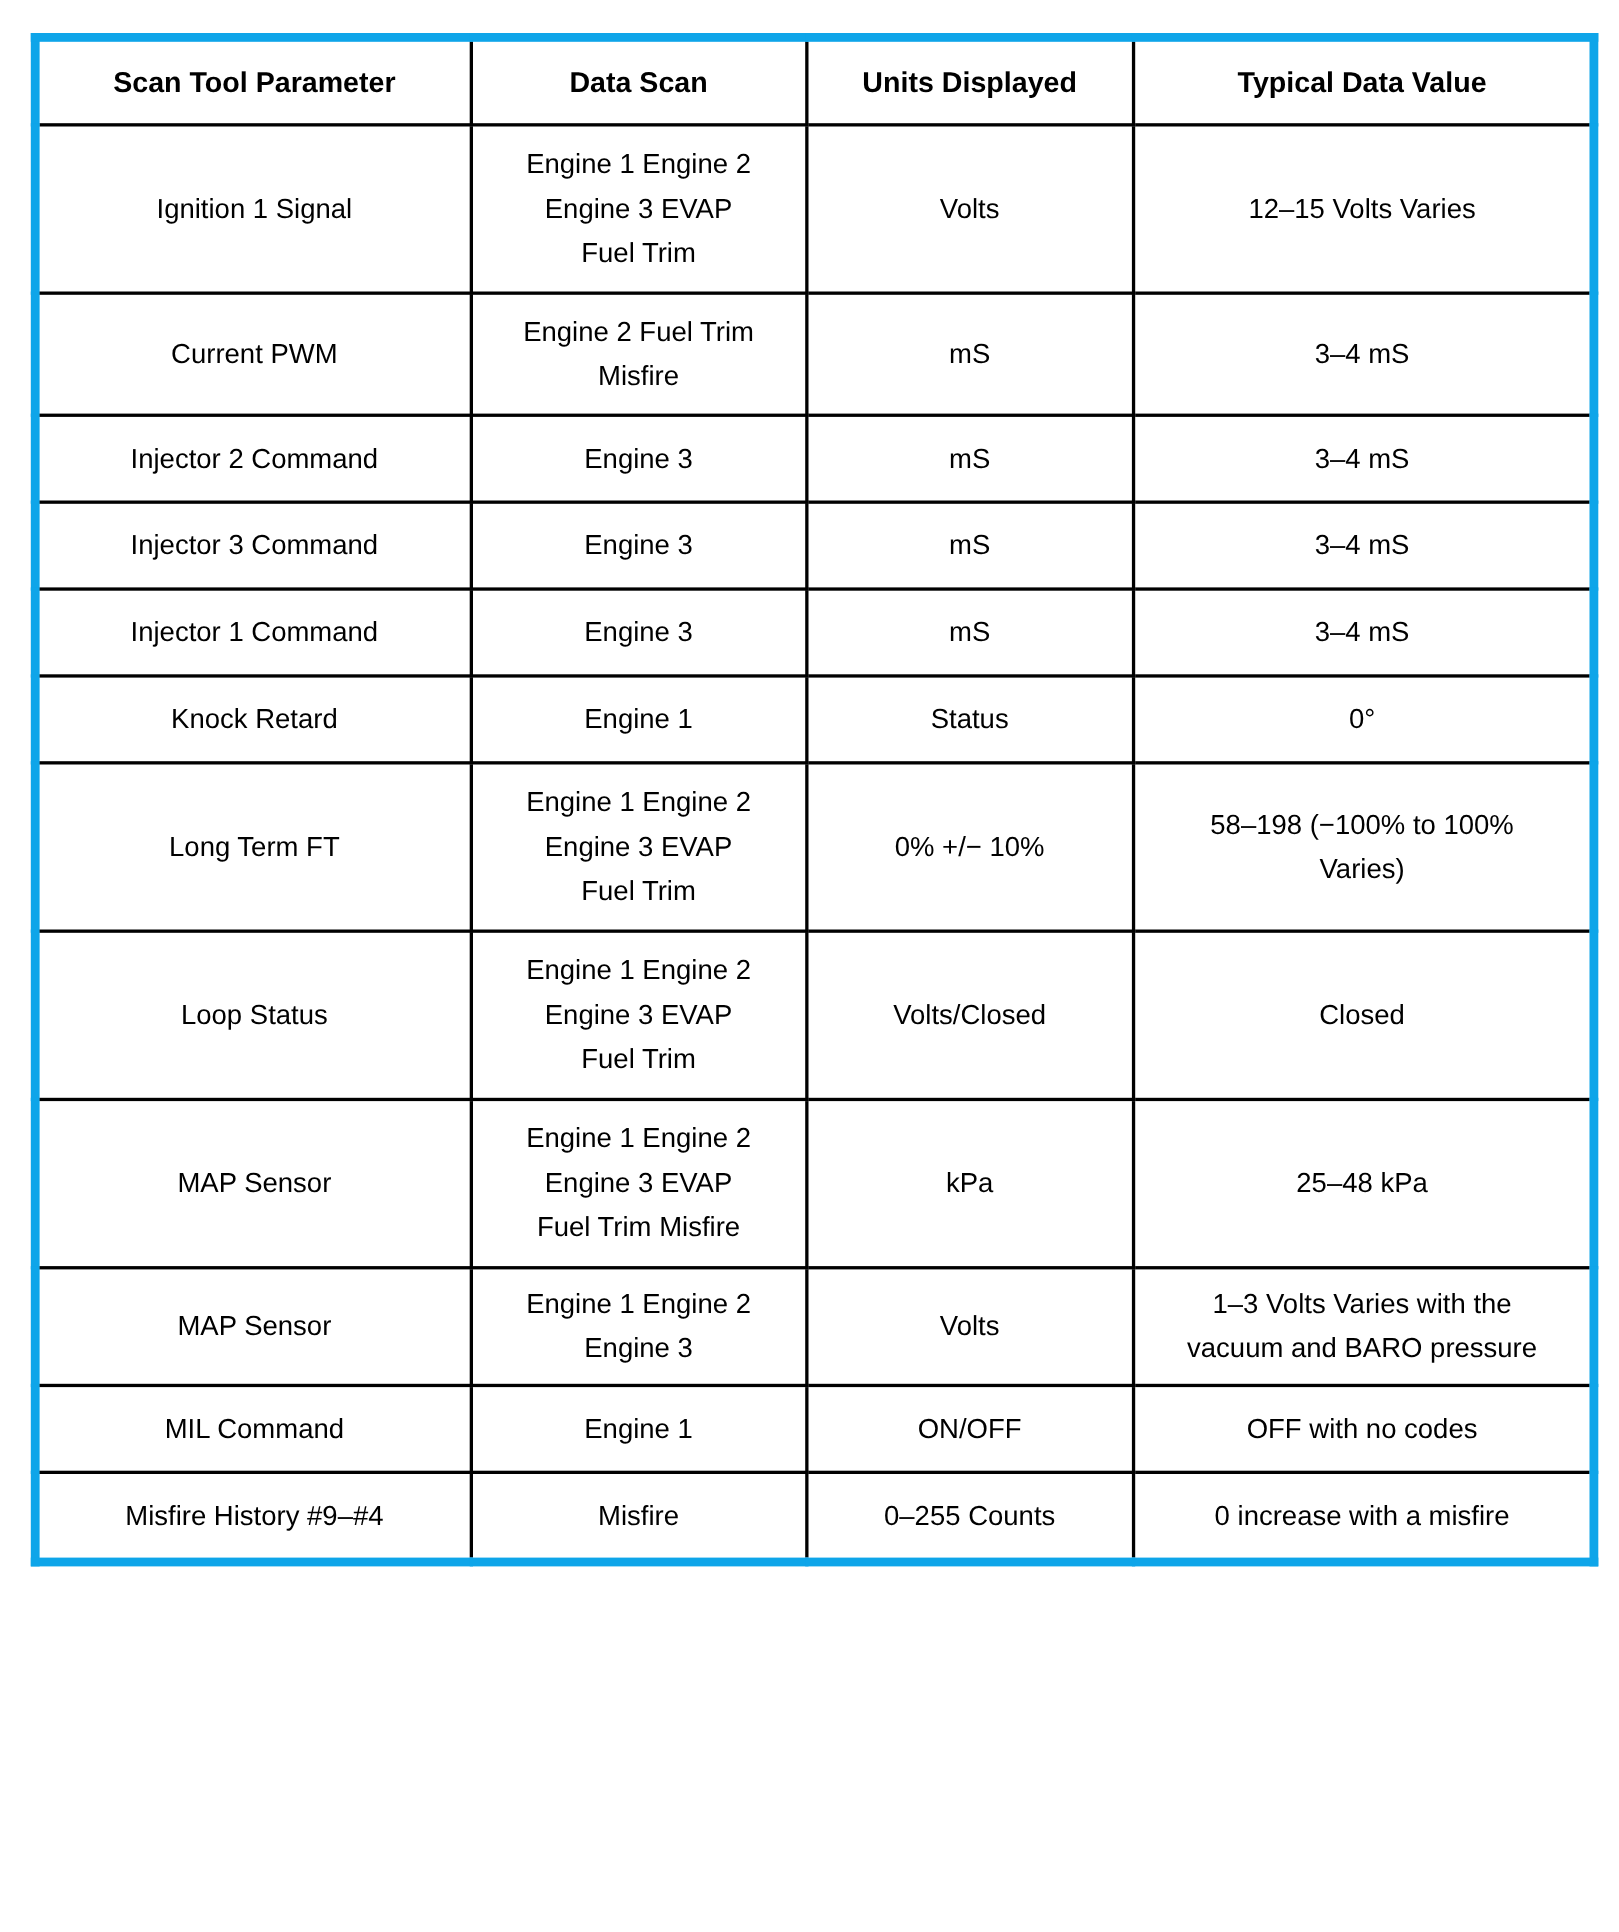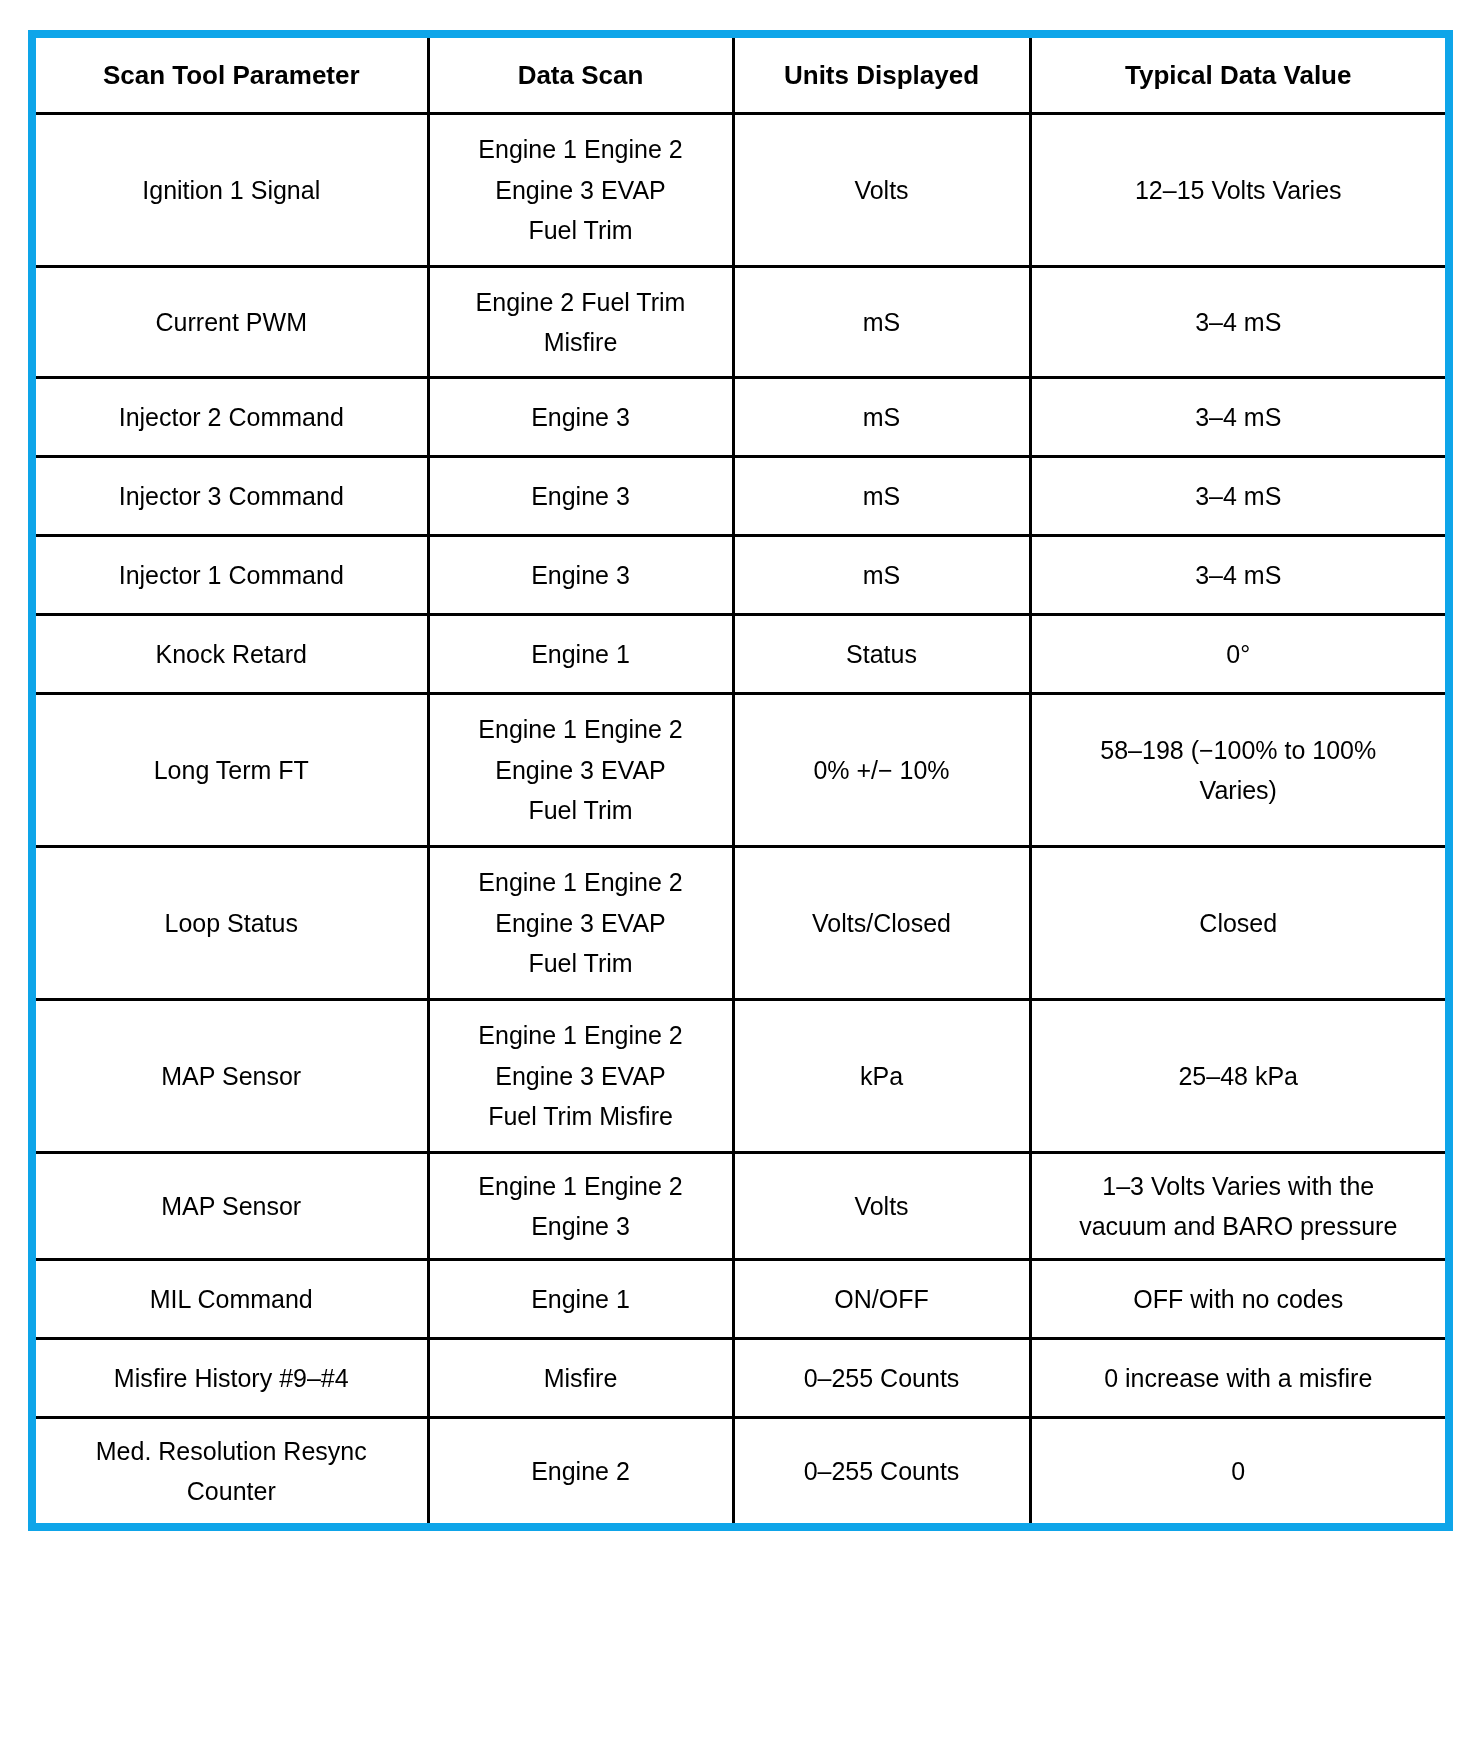--- a/index.html
+++ b/index.html
@@ -136,21 +136,15 @@
           <td class="cell-lines">Engine 1</td>
           <td class="cell-lines">ON/OFF</td>
           <td class="cell-lines">OFF with no codes</td>
         </tr>
         <tr class="row-short">
           <td class="cell-lines">Misfire History #9–#4</td>
           <td class="cell-lines">Misfire</td>
           <td class="cell-lines">0–255 Counts</td>
           <td class="cell-lines">0 increase with a misfire</td>
         </tr>
-        <tr class="row-two">
-          <td class="cell-lines">Med. Resolution Resync<br>Counter</td>
-          <td class="cell-lines">Engine 2</td>
-          <td class="cell-lines">0–255 Counts</td>
-          <td class="cell-lines">0</td>
-        </tr>
       </tbody>
   </table>
 </div>
 
 </body></html>

